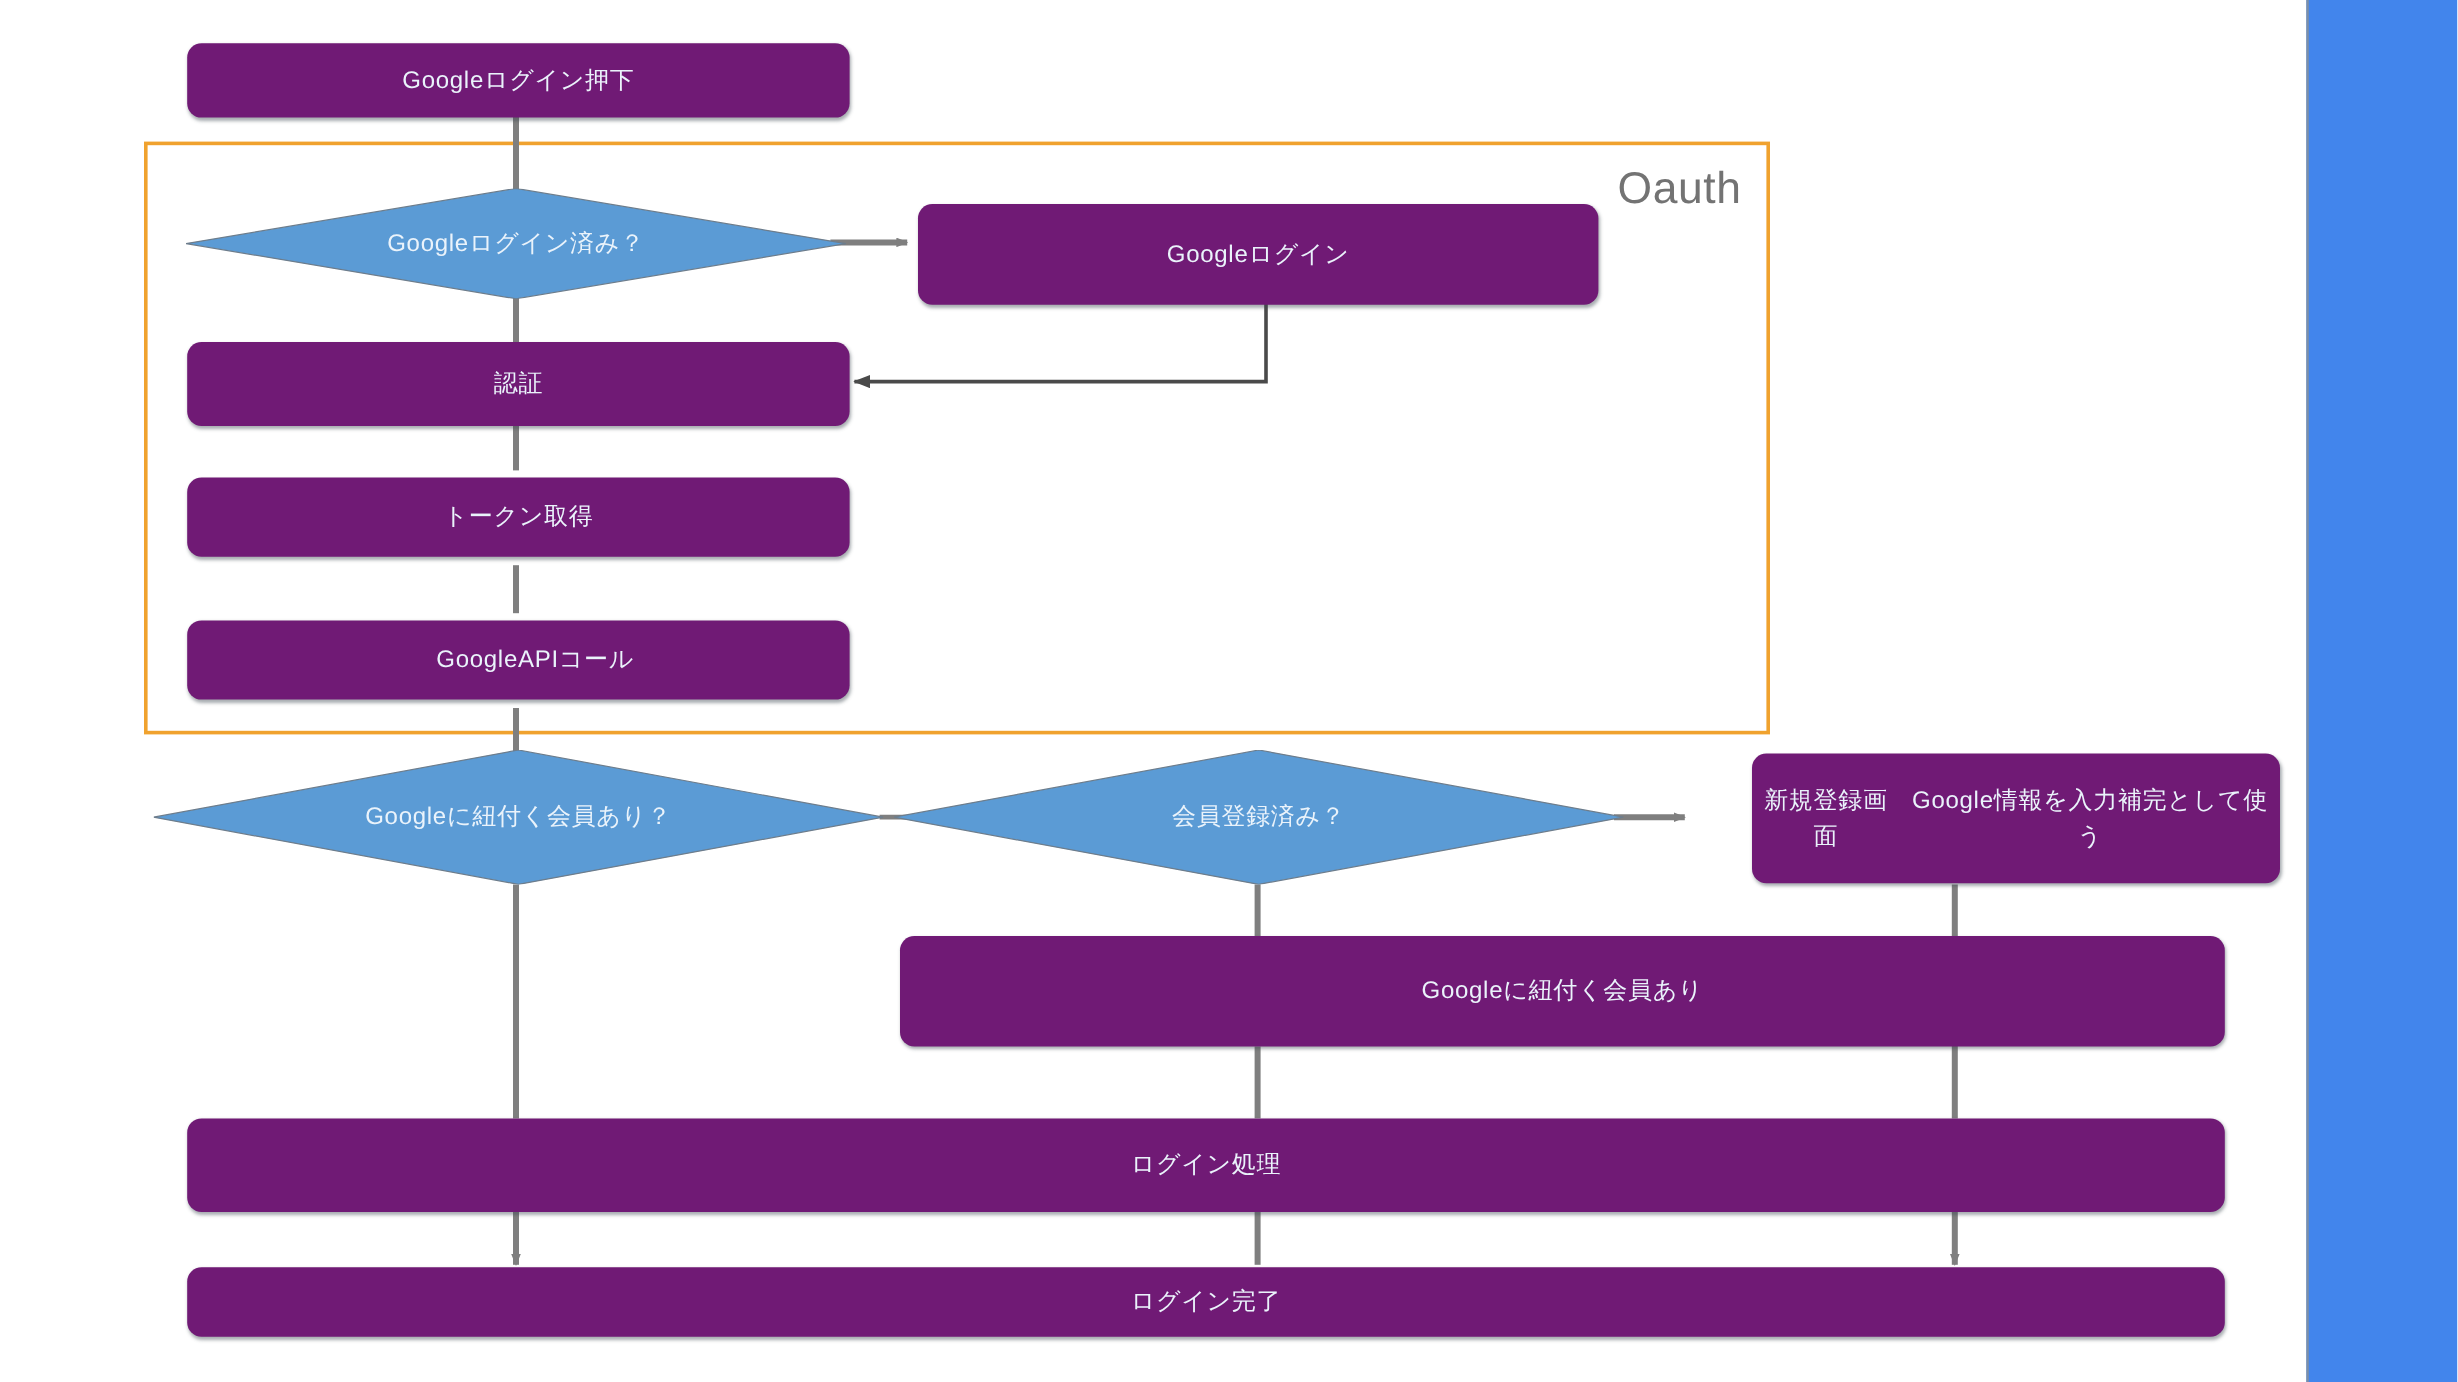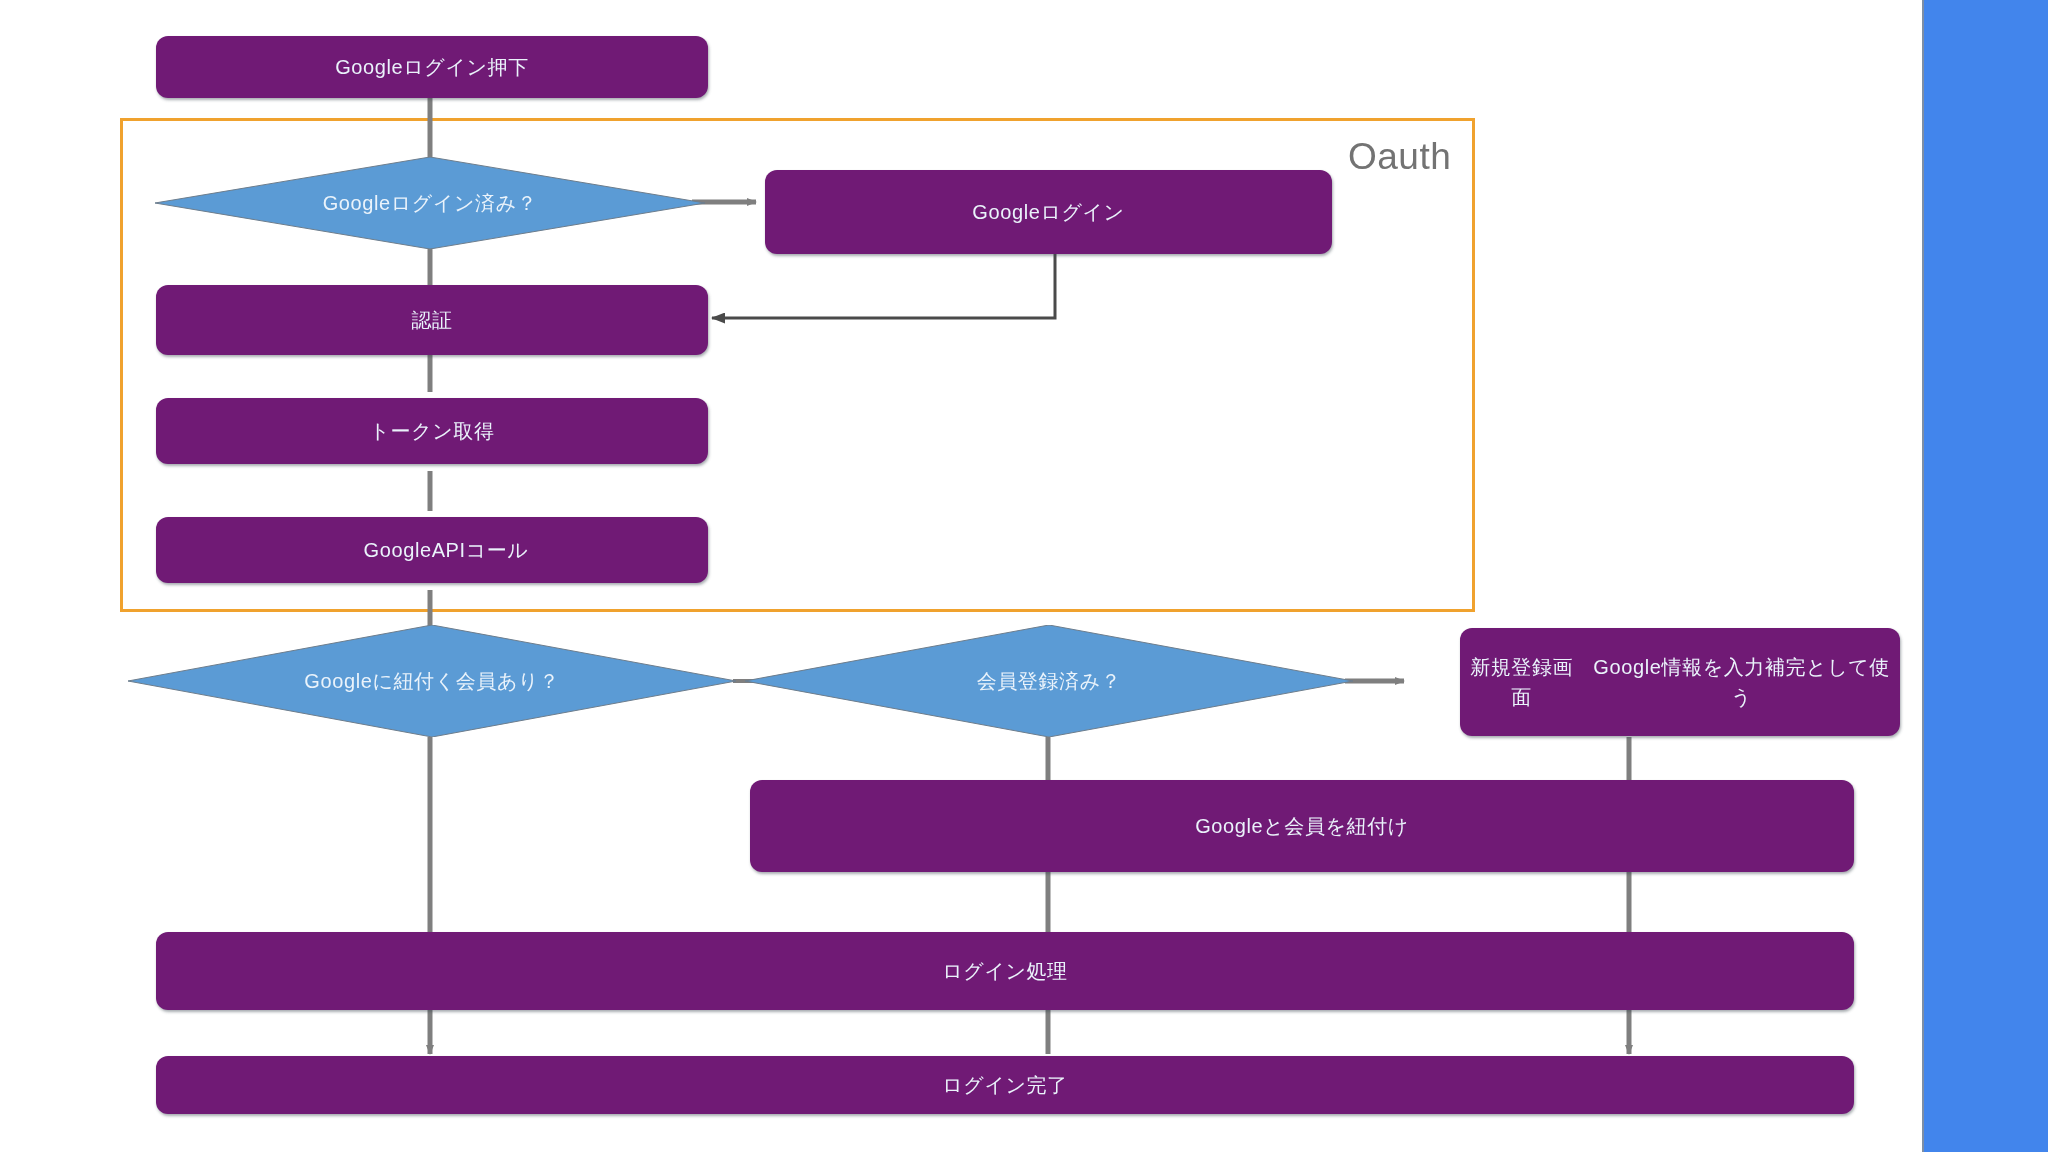--- a/index.html
+++ b/index.html
@@ -178,21 +178,21 @@
     </svg>
     <span class="dia-text">会員登録済み？</span>
   </div>
 
   <div class="node proc" style="left:1412px; top:628px; width:440px; height:108px; margin-left:48px;">
     <span class="line2">新規登録画面</span>
     <span class="line2">Google情報を入力補完として使う</span>
   </div>
 
   <div class="node proc" style="left:750px; top:780px; width:1104px; height:92px;">
-    <span>Googleと会員を紐付け</span>
+    <span>Googleに紐付く会員あり</span>
   </div>
 
   <div class="node proc" style="left:156px; top:932px; width:1698px; height:78px;">
     <span>ログイン処理</span>
   </div>
 
   <div class="node proc" style="left:156px; top:1056px; width:1698px; height:58px;">
     <span>ログイン完了</span>
   </div>
 

